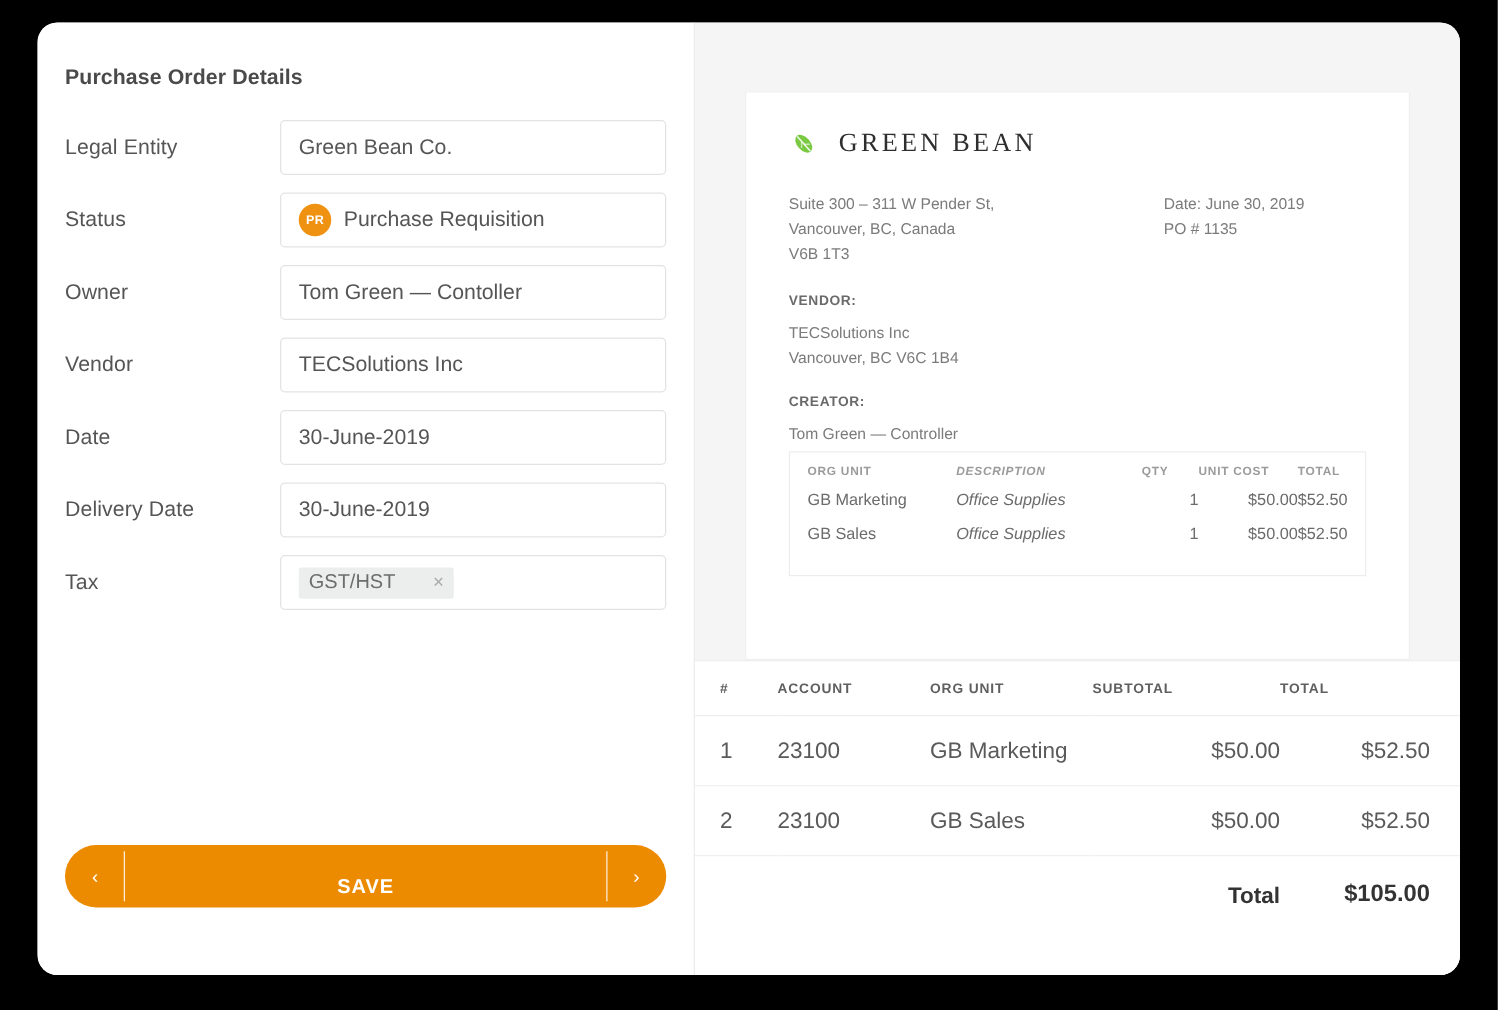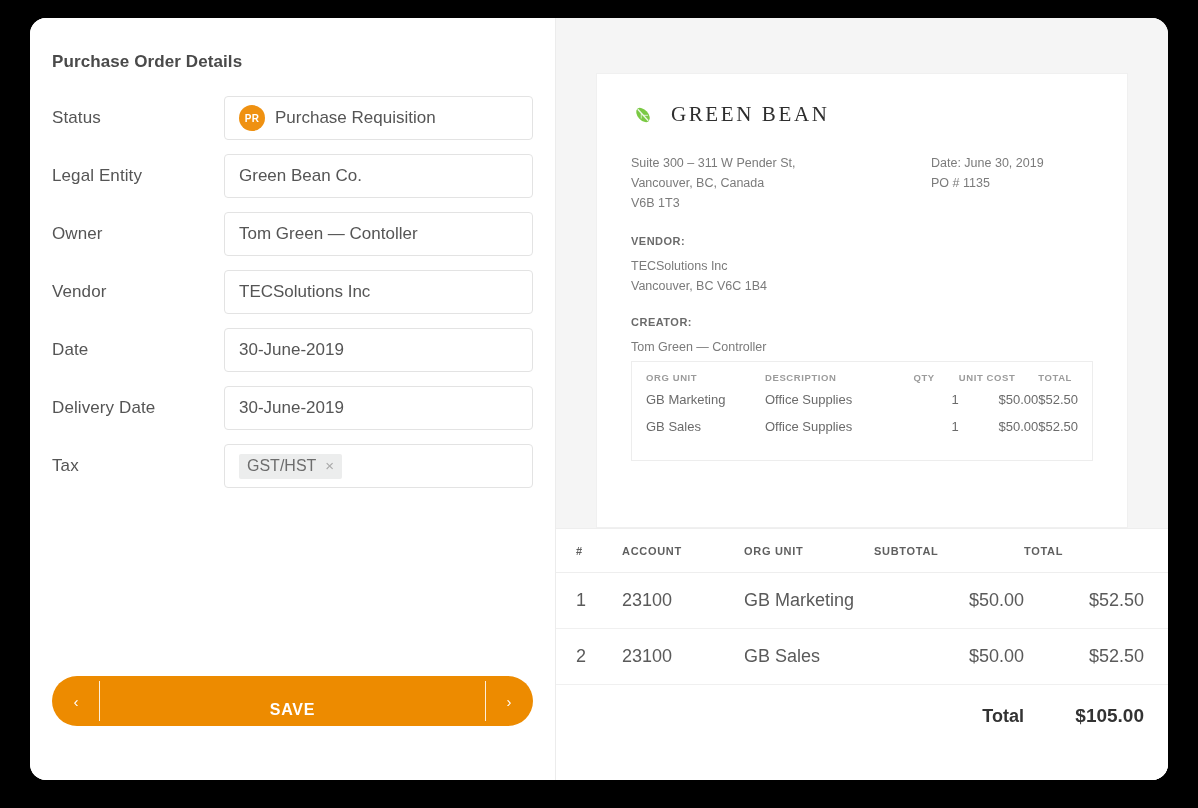--- a/index.html
+++ b/index.html
@@ -101,20 +101,21 @@
   }
 
   .chip {
     display: inline-flex;
     align-items: center;
     background: #eceded;
     border-radius: 2px;
     padding: 3px 8px 4px 8px;
     font-size: 16px;
     color: #6d6d6d;
+    gap: 21px;
   }
   .chip-x {
     margin-left: 9px;
     color: #a9a9a9;
     font-size: 15px;
     line-height: 1;
   }
 
   
   .buttons {
@@ -268,21 +269,21 @@
     padding: 0 0 9px 0;
     white-space: nowrap;
   }
   .doc-items td {
     font-size: 13px;
     color: #6b6b6b;
     padding: 0 0 12px 0;
     white-space: nowrap;
   }
   .dc-org   { width: 120px; }
-  .dc-desc  { width: 150px; }
+  .dc-desc  { width: 150px; font-style: italic; }
   .dc-qty   { width: 46px;  text-align: right; }
   .dc-unit  { width: 80px;  text-align: right; }
   .dc-total { text-align: right; }
 
   
   .summary {
     flex: 1 1 auto;
     background: #ffffff;
     border-top: 1px solid #eeeeee;
     box-sizing: border-box;
@@ -327,31 +328,31 @@
 <body>
 
 <div class="app-window">
 
   <div class="left-panel">
     <div class="panel-title">Purchase Order Details</div>
 
     <div class="form">
 
       <div class="form-row">
+        <div class="form-label">Legal Entity</div>
+        <div class="form-field">
+          <span>Green Bean Co.</span>
+        </div>
+      </div>
+
+      <div class="form-row">
         <div class="form-label">Status</div>
         <div class="form-field">
           <span class="status-badge">PR</span>
           <span>Purchase Requisition</span>
-        </div>
-      </div>
-
-      <div class="form-row">
-        <div class="form-label">Legal Entity</div>
-        <div class="form-field">
-          <span>Green Bean Co.</span>
         </div>
       </div>
 
       <div class="form-row">
         <div class="form-label">Owner</div>
         <div class="form-field">
           <span>Tom Green — Contoller</span>
         </div>
       </div>
 

